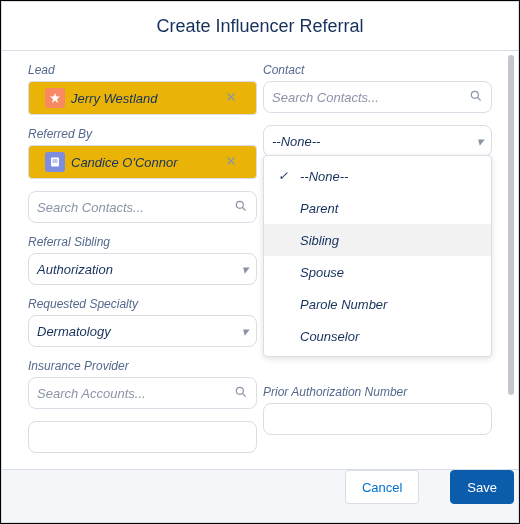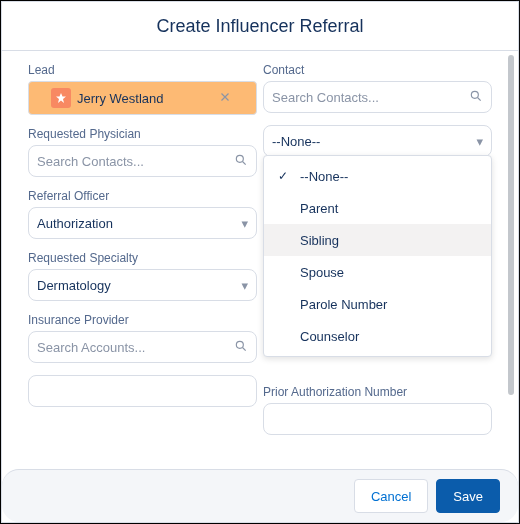--- a/index.html
+++ b/index.html
@@ -3,45 +3,45 @@
 <meta charset="utf-8">
 <style>
   html,body{margin:0;padding:0;font-family:"Segoe UI",Arial,Helvetica,sans-serif;font-size:13px;color:#16325c;background:#0b0c0d;}
   .outer{width:516px;height:524px;background:#000;box-sizing:border-box;padding:2px;}
   .modal{width:516px;height:520px;background:#fff;display:flex;flex-direction:column;box-shadow:0 0 0 1px #d8dde6;}
   .title-bar{height:48px;display:flex;align-items:center;justify-content:center;border-bottom:1px solid #d8dde6;}
   .title-bar h1{font-size:18px;font-weight:400;color:#16325c;margin:0;}
   .body-scroll{flex:1;position:relative;overflow:hidden;}
   .scroll-inner{position:absolute;inset:0 8px 0 0;padding:12px 18px 12px 26px;}
   .scrollbar{position:absolute;top:4px;right:4px;width:6px;height:340px;background:#c3c7cc;border-radius:3px;}
-  .columns{display:flex;gap:6px;}
+  .columns{display:flex;gap:6px;font-style:italic;}
   .col{flex:1;min-width:0;display:flex;flex-direction:column;}
   .field{margin-bottom:12px;}
   .field-label{font-size:12px;color:#54698d;margin-bottom:4px;}
   .input,.lookup,.picklist{height:32px;border:1px solid #d8dde6;border-radius:8px;background:#fff;display:flex;align-items:center;padding:0 8px;box-sizing:border-box;font-size:13px;color:#16325c;}
   .input-text{flex:1;color:#16325c;}
   .placeholder{color:#8a94a6;}
   .lookup .search-icon{color:#8a94a6;}
-  .pill{height:32px;border:1px solid #d8dde6;border-radius:4px;background:#fdba74;display:flex;align-items:center;padding:0 22px;gap:6px;}
+  .pill{height:32px;border:1px solid #d8dde6;border-radius:4px;background:#eab308;display:flex;align-items:center;padding:0 16px;gap:6px;}
   .pill .entity-icon{width:20px;height:20px;border-radius:3px;display:flex;align-items:center;justify-content:center;}
   .entity-icon svg{width:12px;height:12px;fill:#fff;}
   .lead-icon{background:#f88962;}
   .contact-icon{background:#7f8de1;}
   .pill-label{flex:1;font-size:13px;color:#16325c;}
   .close-x{color:#8a94a6;cursor:pointer;padding:0 2px;}
   .picklist{justify-content:space-between;cursor:pointer;}
   .picklist .caret{color:#8a94a6;}
   .dropdown{position:absolute;left:0;right:0;top:30px;border:1px solid #d8dde6;border-radius:4px;background:#fff;box-shadow:0 2px 6px rgba(0,0,0,0.12);z-index:10;padding:4px 0;}
   .pick-wrap{position:relative;}
   .dd-item{height:32px;display:flex;align-items:center;padding:0 16px 0 36px;font-size:13px;color:#16325c;cursor:pointer;position:relative;}
   .dd-item.selected::before{content:"✓";position:absolute;left:14px;color:#16325c;font-size:12px;}
   .dd-item.highlight{background:#f3f2f2;}
-  .footer{height:52px;border-top:1px solid #d8dde6;background:#f4f6f9;display:flex;align-items:center;justify-content:flex-end;padding:0 18px;gap:8px;border-radius:17px;}
+  .footer{height:52px;border-top:1px solid #d8dde6;background:#f4f6f9;display:flex;justify-content:flex-end;padding:0 4px;gap:8px;}
   .btn{height:32px;border-radius:4px;padding:0 16px;font-size:13px;display:flex;align-items:center;justify-content:center;cursor:pointer;border:1px solid #d8dde6;background:#fff;color:#0070d2;}
-  .btn-brand{background:#0b5cab;border-color:#0b5cab;color:#fff;}
+  .btn-brand{background:#0b5cab;border-color:#0b5cab;color:#fff;margin-left:23px;}
   svg.icon{width:14px;height:14px;fill:currentColor;}
 </style>
 </head>
 <body>
 
 <div class="outer">
   <div class="modal">
 
     <div class="title-bar">
       <h1>Create Influencer Referral</h1>
@@ -63,36 +63,53 @@
                 </span>
                 <span class="pill-label">Jerry Westland</span>
                 <span class="close-x">
                   <svg class="icon" viewBox="0 0 24 24">
                       <path d="M18 6L6 18M6 6l12 12" stroke="currentColor" stroke-width="2" fill="none"></path>
                     </svg>
                 </span>
               </div>
             </div>
 
+            <div class="field">
+              <div class="field-label">Referred By</div>
+              <div class="pill">
+                <span class="entity-icon contact-icon">
+                  <svg viewBox="0 0 24 24">
+                      <rect x="4" y="3" width="16" height="18" rx="2"></rect>
+                      <rect x="7" y="7" width="10" height="2" fill="#7f8de1"></rect>
+                      <rect x="7" y="11" width="10" height="2" fill="#7f8de1"></rect>
+                    </svg>
+                </span>
+                <span class="pill-label">Candice O'Connor</span>
+                <span class="close-x">
+                  <svg class="icon" viewBox="0 0 24 24">
+                      <path d="M18 6L6 18M6 6l12 12" stroke="currentColor" stroke-width="2" fill="none"></path>
+                    </svg>
+                </span>
+              </div>
+            </div>
 
             <div class="field">
-              <div class="field-label">Requested Physician</div>
               <div class="lookup">
                 <span class="input-text placeholder">Search Contacts...</span>
                 <span class="search-icon">
                   <svg class="icon" viewBox="0 0 24 24">
                       <circle cx="10" cy="10" r="6" fill="none" stroke="currentColor" stroke-width="2"></circle>
                       <line x1="15" y1="15" x2="20" y2="20" stroke="currentColor" stroke-width="2"></line>
                     </svg>
                 </span>
               </div>
             </div>
 
             <div class="field">
-              <div class="field-label">Referral Officer</div>
+              <div class="field-label">Referral Sibling</div>
               <div class="picklist">
                 <span>Authorization</span>
                 <span class="caret">▾</span>
               </div>
             </div>
 
             <div class="field">
               <div class="field-label">Requested Specialty</div>
               <div class="picklist">
                 <span>Dermatology</span>

